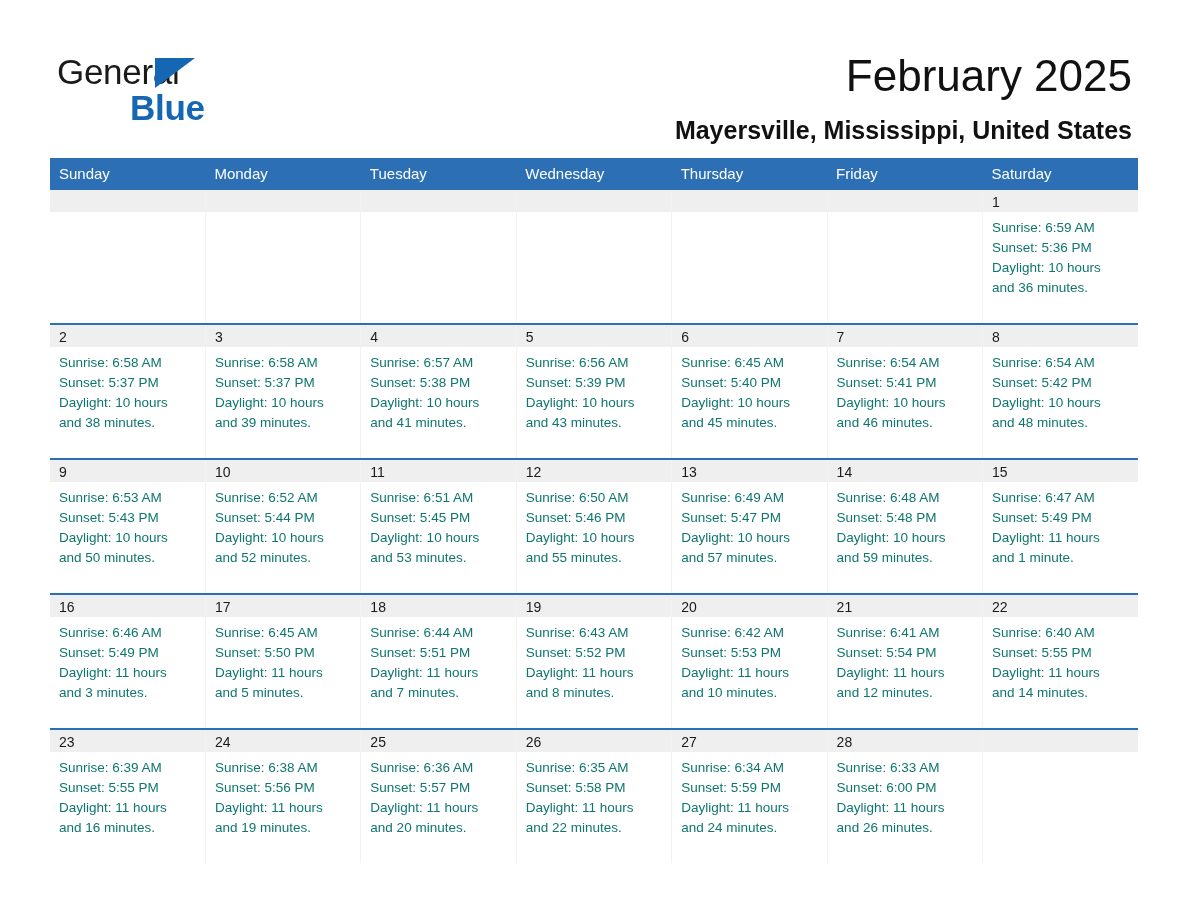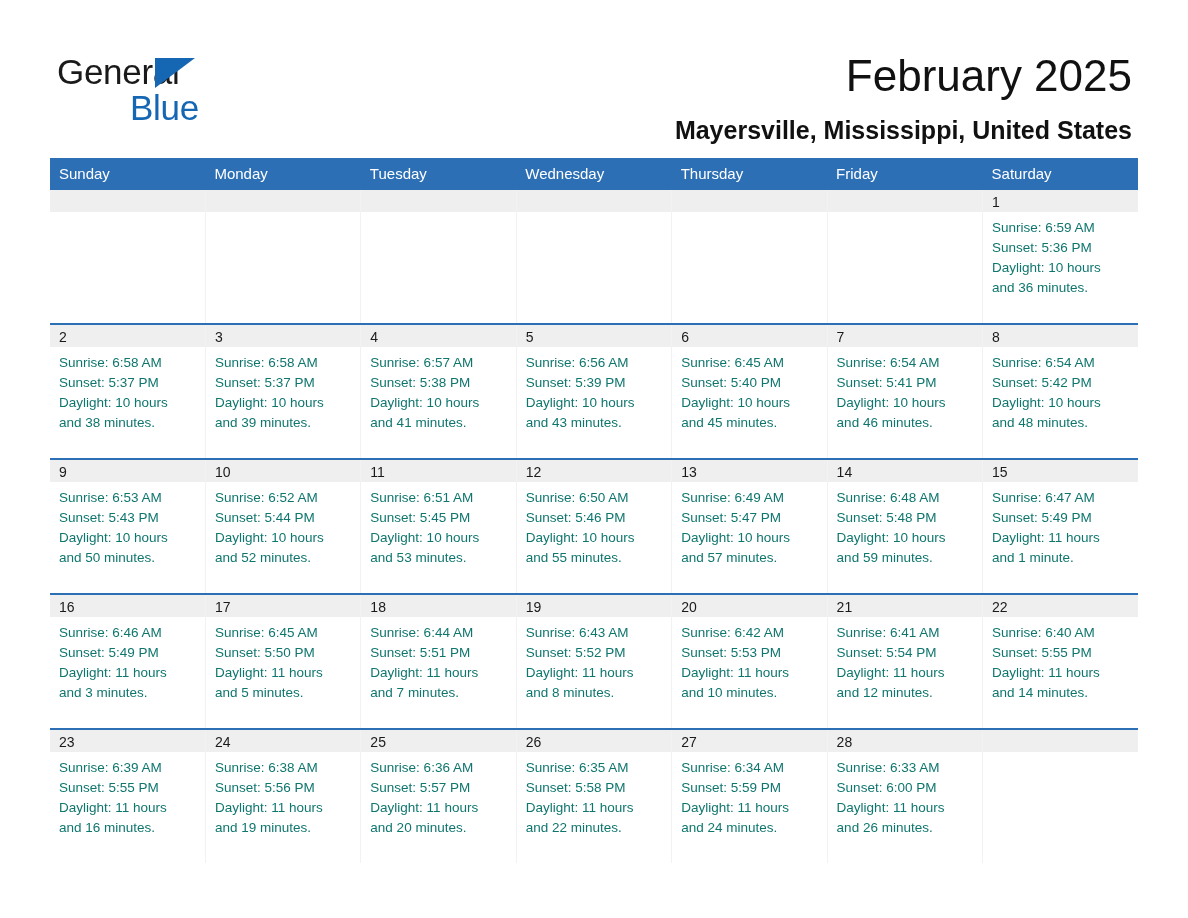--- a/index.html
+++ b/index.html
@@ -57,21 +57,21 @@
     border-bottom: 30px solid transparent;
   }
   .logo-line2 {
     position: absolute;
     left: 73px;
     top: 36px;
     font-size: 35px;
     line-height: 40px;
     color: #1567b3;
     letter-spacing: -0.3px;
-    font-weight: 400;
+    font-weight: 700;
   }
   .title {
     position: absolute;
     right: 56px;
     top: 50px;
     font-size: 44px;
     line-height: 52px;
     color: #111111;
     font-weight: 400;
     text-align: right;

